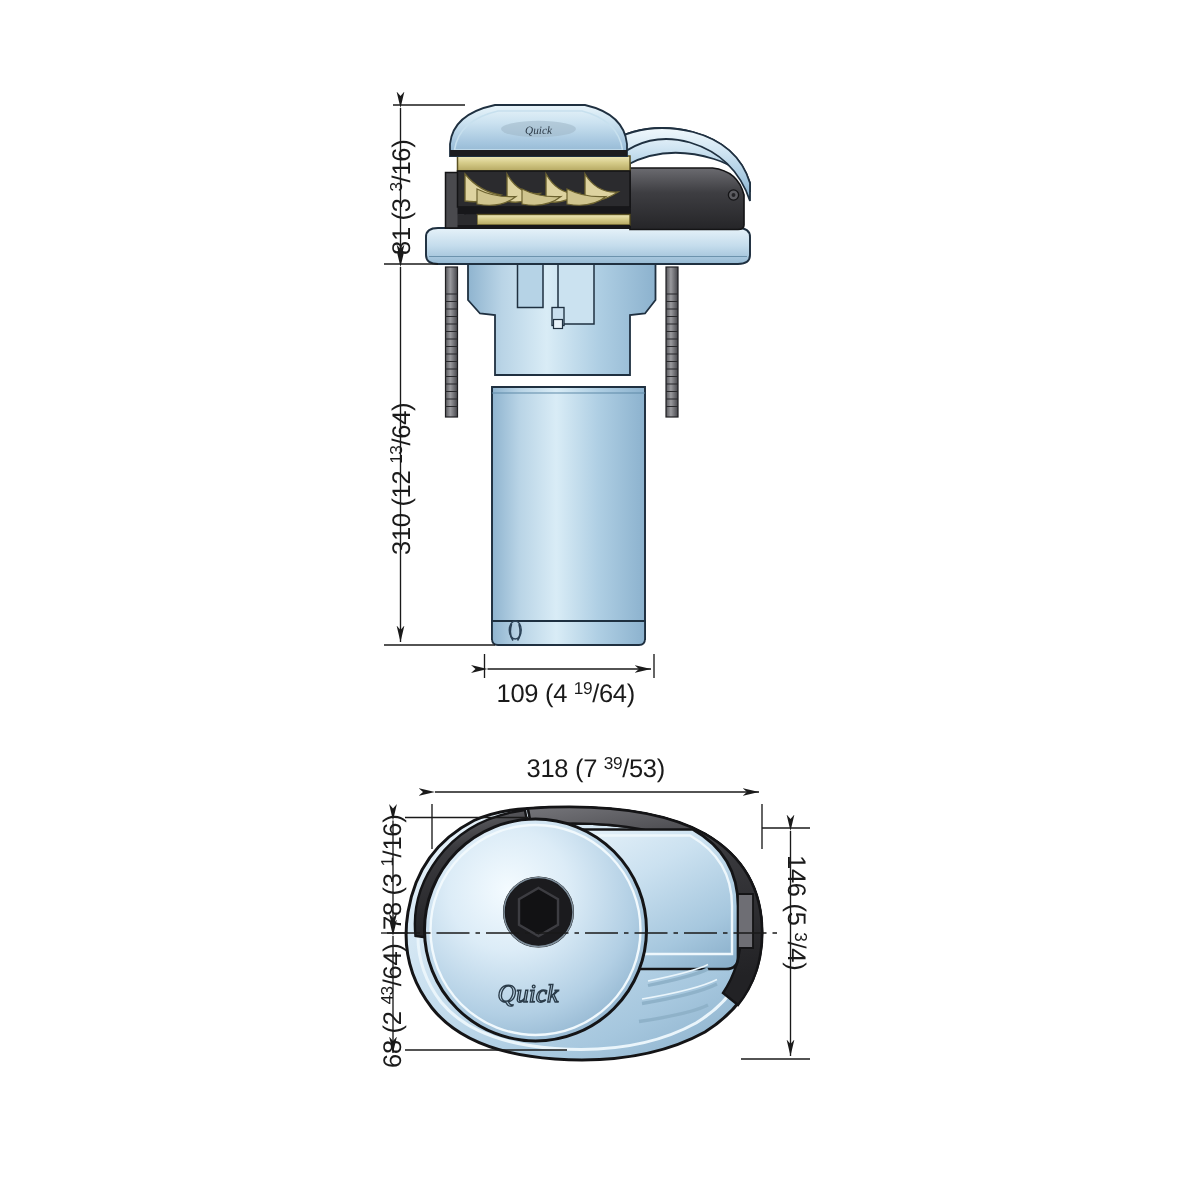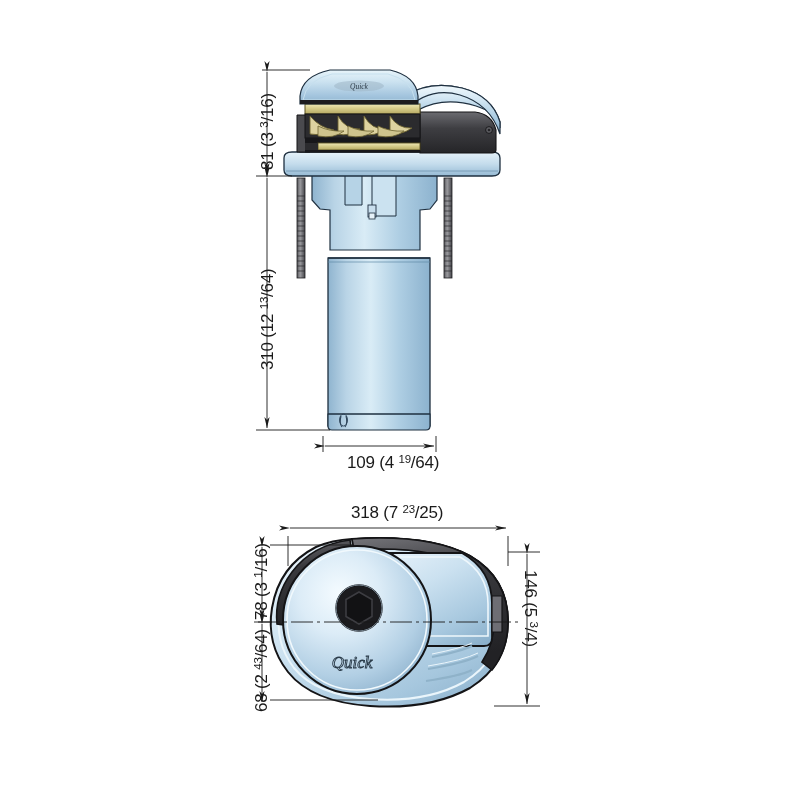--- a/index.html
+++ b/index.html
@@ -323,30 +323,30 @@
   (<span>3</span>
   <sup>3</sup>/<span>16</span>)
 </div>
 
 <div class="dimtext rot90ccw" style="left:258px;top:370px;">
   <span>310</span>
   (<span>12</span>
   <sup>13</sup>/<span>64</span>)
 </div>
 
-<div class="dimtext" style="left:331px;top:453px;margin-left:16px;">
+<div class="dimtext" style="left:331px;top:453px;">
   <span>109</span>
   (<span>4</span>
   <sup>19</sup>/<span>64</span>)
 </div>
 
 <div class="dimtext" style="left:351px;top:503px;">
   <span>318</span>
   (<span>7</span>
-  <sup>23</sup>/<span>25</span>)
+  <sup>39</sup>/<span>53</span>)
 </div>
 
 <div class="dimtext rot90cw" style="left:540px;top:570px;">
   <span>146</span>
   (<span>5</span>
   <sup>3</sup>/<span>4</span>)
 </div>
 
 <div class="dimtext rot90ccw" style="left:252px;top:620px;">
   <span>78</span>

